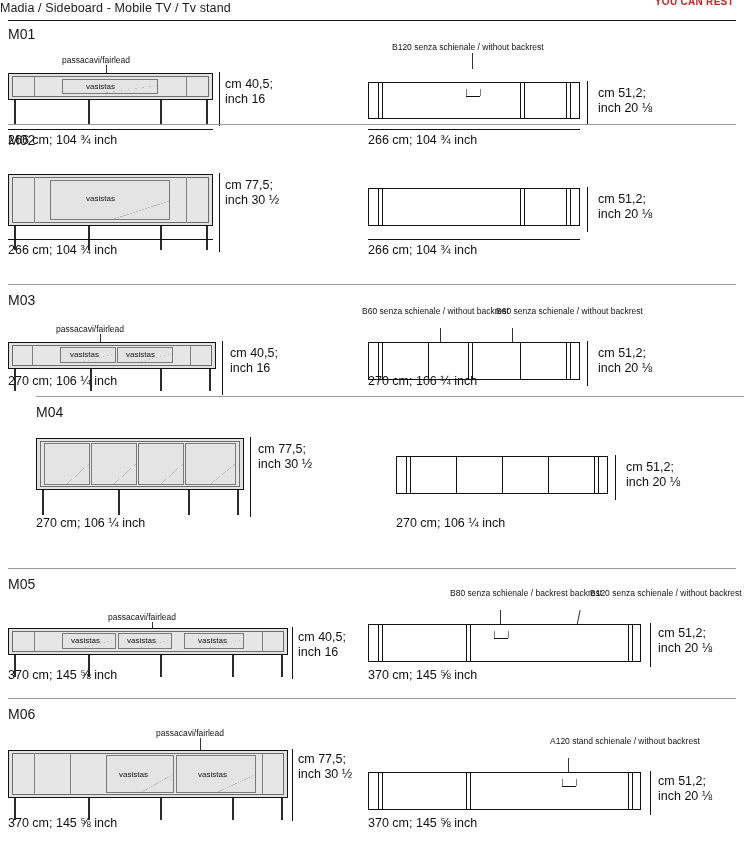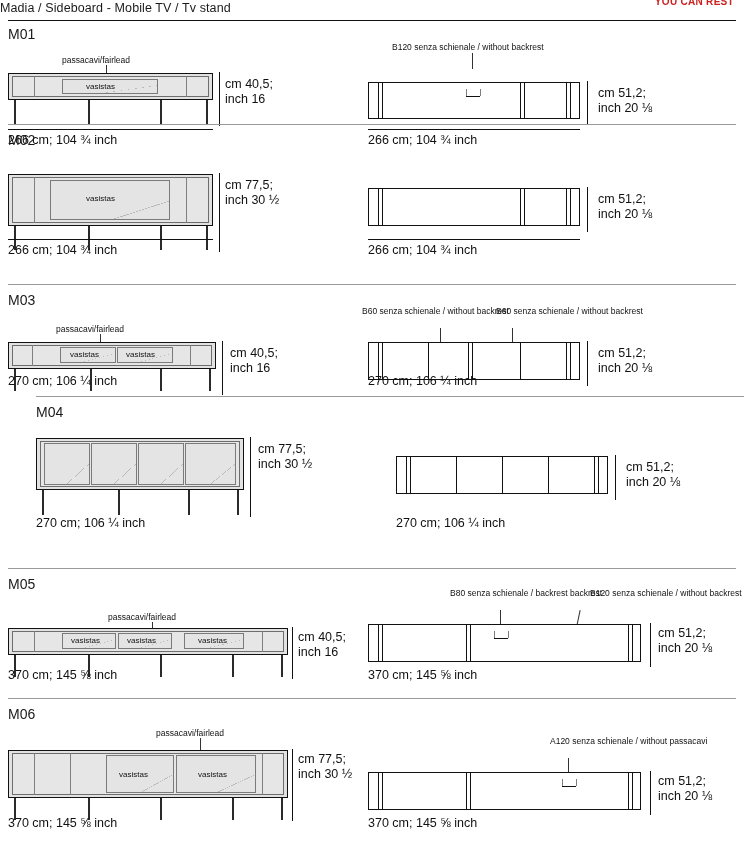--- a/index.html
+++ b/index.html
@@ -370,21 +370,21 @@
       <div class="leg" style="left:281px;top:92px;height:22px;"></div>
 
       <div class="dim-bar" style="left:292px;top:43px;height:72px;"></div>
       <div class="dim-v" style="left:298px;top:46px;">cm 77,5;</div>
       <div class="dim-v" style="left:298px;top:61px;">inch 30 ½</div>
 
       <div class="dim-h" style="left:8px;top:110px;">370 cm; 145 ⅝ inch</div>
     </div>
 
     <div class="draw">
-      <div class="note" style="left:550px;top:30px;">A120 senza schienale / without passacavi</div>
+      <div class="note" style="left:550px;top:30px;">A120 stand schienale / without backrest</div>
       <div class="leader" style="left:568px;top:52px;width:1px;height:20px;"></div>
 
       <div class="body-rect" style="left:368px;top:66px;width:273px;height:38px;"></div>
       <div class="vline" style="left:378px;top:66px;height:38px;"></div>
       <div class="vline" style="left:382px;top:66px;height:38px;"></div>
       <div class="vline" style="left:466px;top:66px;height:38px;"></div>
       <div class="vline" style="left:470px;top:66px;height:38px;"></div>
       <div class="vline" style="left:628px;top:66px;height:38px;"></div>
       <div class="vline" style="left:632px;top:66px;height:38px;"></div>
       <div class="hline" style="left:562px;top:80px;width:14px;"></div>

